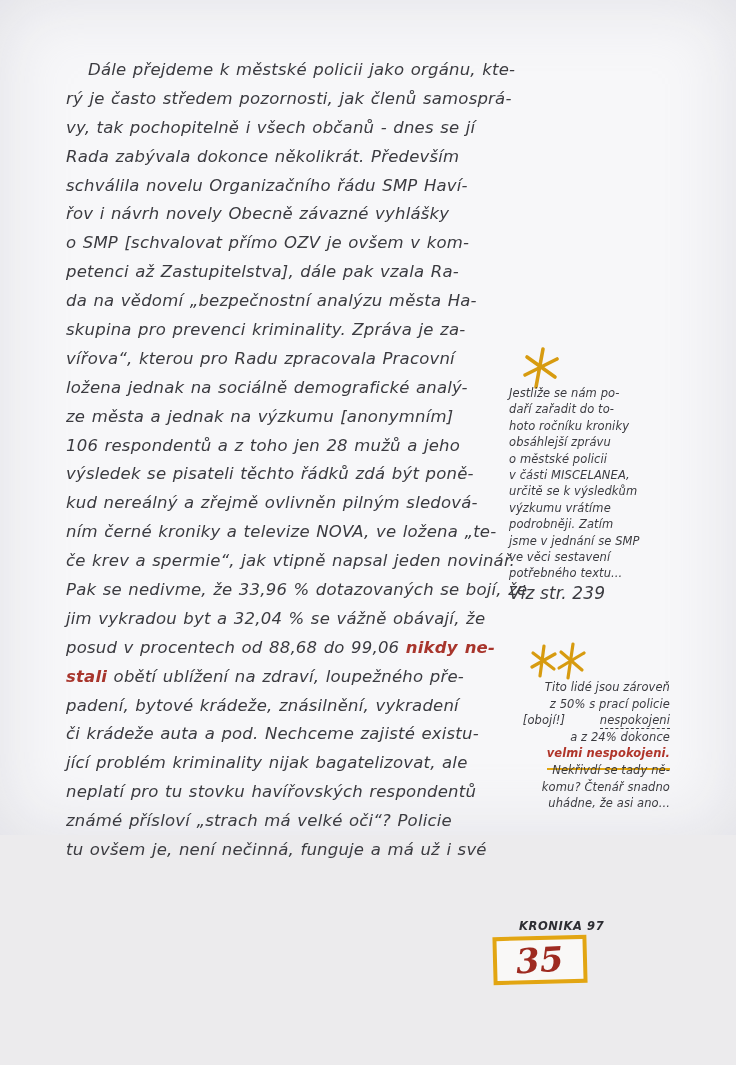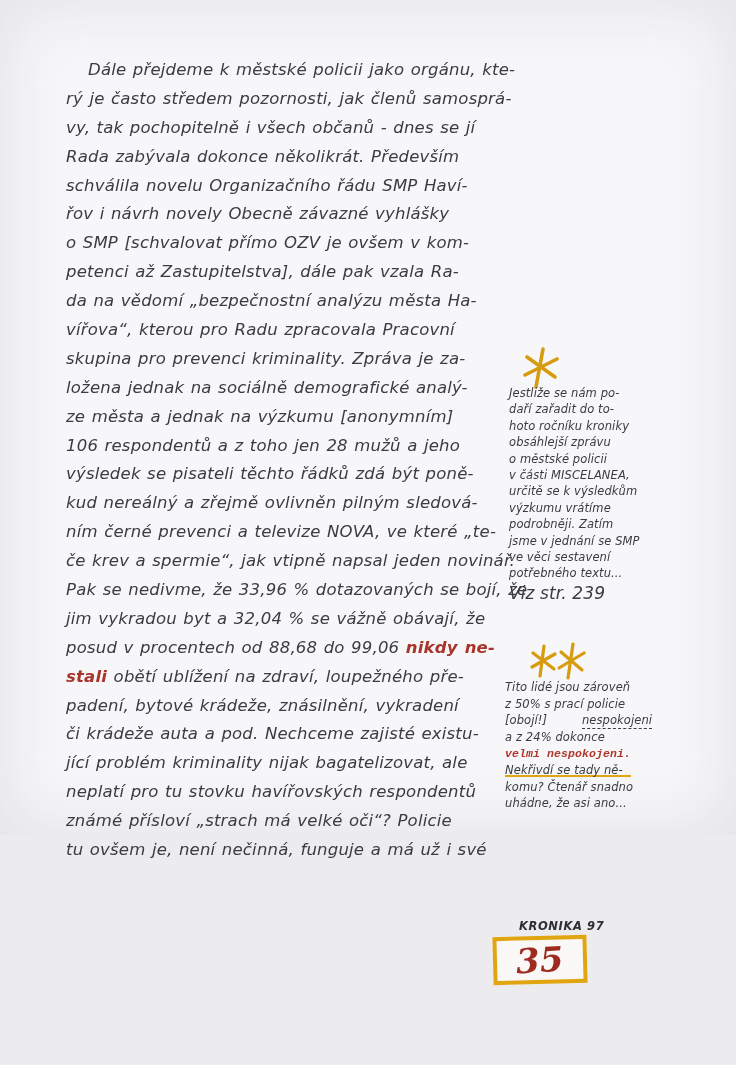--- a/index.html
+++ b/index.html
@@ -30,26 +30,26 @@
   
   .margin-note {
     position: absolute;
     font-style: italic;
     font-size: 11.5px;
     color: #3b3b40;
     letter-spacing: 0.1px;
   }
   .note-1 { left: 509px; top: 386px; width: 152px; }
   .note-1 .line { height: 16.4px; white-space: nowrap; }
-  .note-2 { left: 505px; top: 680px; width: 165px; }
+  .note-2 { left: 505px; top: 680px; width: 165px; text-align: right; }
   .note-2 .line { height: 16.6px; white-space: nowrap; }
   
   .seg-red { color: #a8352c; font-weight: bold; }
   .seg-underline { border-bottom: 1.5px dashed #3a3a3e; padding-bottom: 1px; margin-left: 31px; }
-  .seg-redgold { color: #b0352a; font-weight: bold; border-bottom: 2.5px solid #e0a512; padding-bottom: 15px; font-family: Liberation Mono, monospace; }
+  .seg-redgold { color: #b0352a; font-weight: bold; border-bottom: 2.5px solid #e0a512; padding-bottom: 8px; }
   .seg-big { font-size: 17px; }
   
   .asterisk-wrap { position: absolute; }
   .ast-1 { left: 522px; top: 346px; }
   .ast-2 { left: 530px; top: 640px; }
   
   .footer-label {
     position: absolute; left: 519px; top: 919px;
     font-size: 11.5px; font-weight: bold; color: #2e2e33;
     letter-spacing: 0.6px; font-style: italic; text-align: center;
@@ -76,28 +76,28 @@
   <div class="main-text">
       <div class="line"><span>Dále přejdeme k městské policii jako orgánu, kte-</span></div>
       <div class="line"><span>rý je často středem pozornosti, jak členů samosprá-</span></div>
       <div class="line"><span>vy, tak pochopitelně i všech občanů - dnes se jí</span></div>
       <div class="line"><span>Rada zabývala dokonce několikrát. Především</span></div>
       <div class="line"><span>schválila novelu Organizačního řádu SMP Haví-</span></div>
       <div class="line"><span>řov i návrh novely Obecně závazné vyhlášky</span></div>
       <div class="line"><span>o SMP [schvalovat přímo OZV je ovšem v kom-</span></div>
       <div class="line"><span>petenci až Zastupitelstva], dále pak vzala Ra-</span></div>
       <div class="line"><span>da na vědomí „bezpečnostní analýzu města Ha-</span></div>
+      <div class="line"><span>skupina pro prevenci kriminality. Zpráva je za-</span></div>
       <div class="line"><span>vířova“, kterou pro Radu zpracovala Pracovní</span></div>
-      <div class="line"><span>skupina pro prevenci kriminality. Zpráva je za-</span></div>
       <div class="line"><span>ložena jednak na sociálně demografické analý-</span></div>
       <div class="line"><span>ze města a jednak na výzkumu [anonymním]</span></div>
       <div class="line"><span>106 respondentů a z toho jen 28 mužů a jeho</span></div>
       <div class="line"><span>výsledek se pisateli těchto řádků zdá být poně-</span></div>
       <div class="line"><span>kud nereálný a zřejmě ovlivněn pilným sledová-</span></div>
-      <div class="line"><span>ním černé prevenci a televize NOVA, ve které „te-</span></div>
+      <div class="line"><span>ním černé kroniky a televize NOVA, ve ložena „te-</span></div>
       <div class="line"><span>če krev a spermie“, jak vtipně napsal jeden novinář.</span></div>
       <div class="line"><span>Pak se nedivme, že 33,96 % dotazovaných se bojí, že</span></div>
       <div class="line"><span>jim vykradou byt a 32,04 % se vážně obávají, že</span></div>
       <div class="line"><span>posud v procentech od 88,68 do 99,06 </span><span class="seg-red">nikdy ne-</span></div>
       <div class="line"><span class="seg-red">stali</span><span> obětí ublížení na zdraví, loupežného pře-</span></div>
       <div class="line"><span>padení, bytové krádeže, znásilnění, vykradení</span></div>
       <div class="line"><span>či krádeže auta a pod. Nechceme zajisté existu-</span></div>
       <div class="line"><span>jící problém kriminality nijak bagatelizovat, ale</span></div>
       <div class="line"><span>neplatí pro tu stovku havířovských respondentů</span></div>
       <div class="line"><span>známé přísloví „strach má velké oči“? Policie</span></div>

